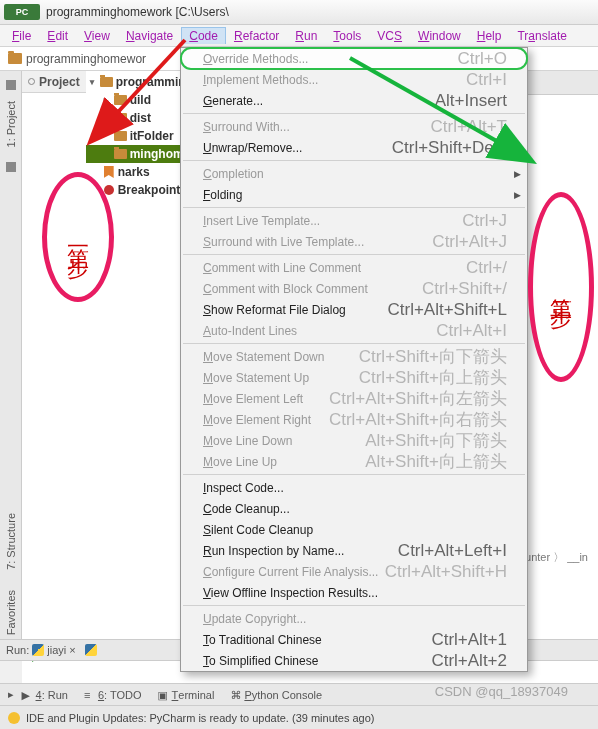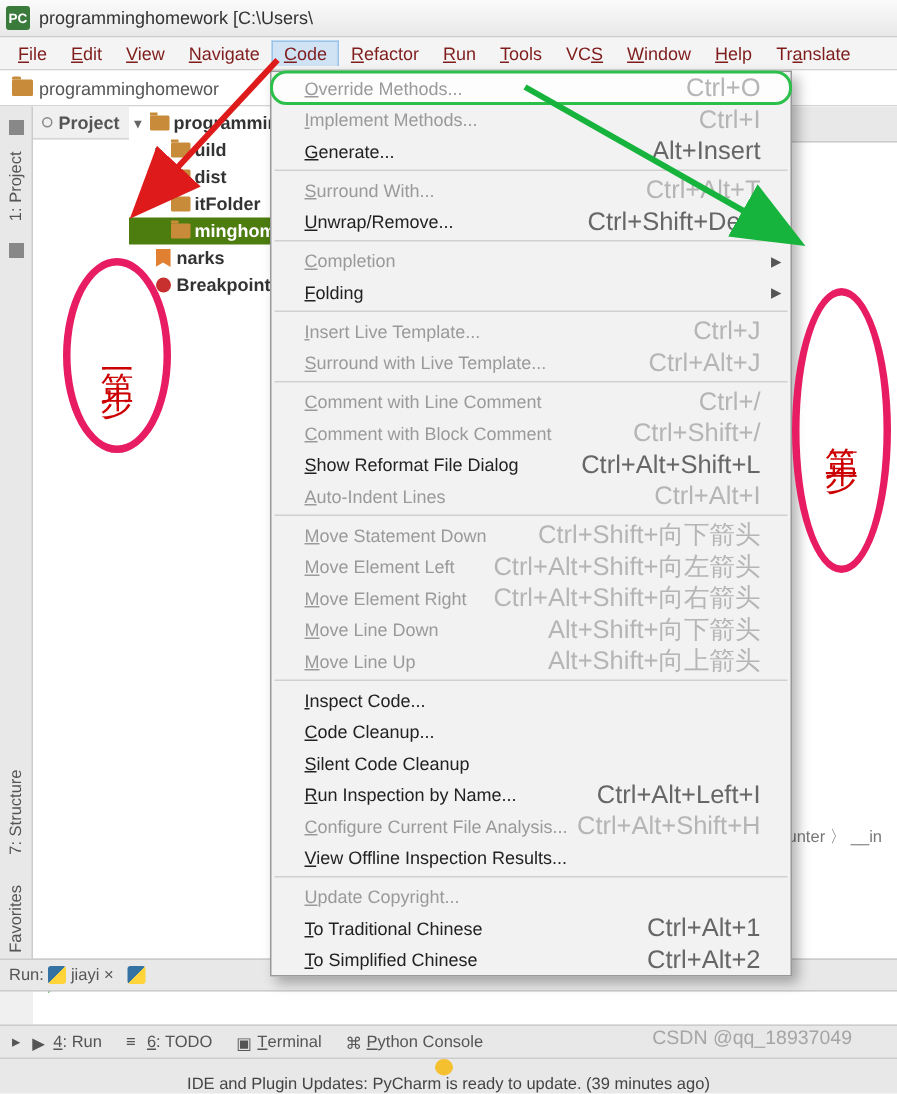--- a/index.html
+++ b/index.html
@@ -1,25 +1,25 @@
 <!DOCTYPE html>
 <html><head>
   <meta charset="utf-8">
   <style>
     * { margin: 0; padding: 0; box-sizing: border-box; font-family: "Segoe UI", Tahoma, sans-serif; }
     body { width: 598px; height: 729px; background: #f0f0f0; position: relative; overflow: hidden; font-size: 12px; }
     
     
     .title-bar { height: 25px; background: linear-gradient(#fbfbfb, #e8e8e8); border-bottom: 1px solid #ccc; display: flex; align-items: center; padding: 0 4px; }
-    .title-bar .icon { width: 16px; height: 16px; background: #3a7a3a; color: #fff; font-size: 9px; font-weight: bold; display: flex; align-items: center; justify-content: center; border-radius: 2px; margin-right: 6px; }
+    .title-bar .icon { width: 36px; height: 16px; background: #3a7a3a; color: #fff; font-size: 9px; font-weight: bold; display: flex; align-items: center; justify-content: center; border-radius: 2px; margin-right: 6px; }
     .title-bar .title { color: #333; }
     
     
     .menu-bar { height: 22px; background: #f4f4f4; display: flex; align-items: center; padding: 0 4px; border-bottom: 1px solid #d4d4d4; }
-    .menu-bar .item { padding: 2px 8px; color: #7f1d1d; cursor: default; }
+    .menu-bar .item { padding: 2px 8px; color: #a21caf; cursor: default; }
     .menu-bar .item u { text-decoration: underline; }
     .menu-bar .item.open { background: #d0e3f5; border: 1px solid #9ac4ea; border-bottom: none; padding: 1px 7px; }
     
     
     .breadcrumb { height: 24px; background: #fff; display: flex; align-items: center; padding: 0 8px; border-bottom: 1px solid #d4d4d4; color: #555; }
     .breadcrumb .folder-icon { width: 14px; height: 11px; background: #c78b3a; margin-right: 4px; border-radius: 1px; position: relative; }
     .breadcrumb .folder-icon:before { content:""; position:absolute; top:-2px; left:0; width:6px; height:2px; background:#c78b3a; border-radius:1px 1px 0 0; }
     
     
     .main { display: flex; height: calc(100% - 25px - 22px - 24px - 70px); position: relative; }
@@ -75,21 +75,21 @@
     .run-panel { height: 44px; background: #fff; border-top: 1px solid #ccc; display: flex; }
     .run-header { position: absolute; bottom: 68px; left: 0; right: 0; height: 22px; background: #e8e8e8; border-top: 1px solid #ccc; border-bottom: 1px solid #ccc; display: flex; align-items: center; padding: 0 6px; font-size: 11px; color: #555; z-index: 50; }
     .run-header .py-i { width:12px; height:12px; background:linear-gradient(135deg,#3572a4 50%,#ffd43b 50%); border-radius:2px; margin:0 3px; }
     .run-body { flex: 1; padding: 6px 8px; font-family: Consolas, monospace; font-size: 12px; color: #333; display:flex; align-items:flex-start; }
     .run-body .play { width:0; height:0; border-left:10px solid #3a9a3a; border-top:6px solid transparent; border-bottom:6px solid transparent; margin:4px 18px 0 2px; }
     
     .bottom-bar { position: absolute; bottom: 24px; left: 0; right: 0; height: 22px; background: #e8e8e8; border-top: 1px solid #ccc; display: flex; align-items: center; padding: 0 8px; font-size: 11px; color: #555; }
     .bottom-bar .btn { margin-right: 16px; display: flex; align-items: center; }
     .bottom-bar .ic { width:11px; height:11px; margin-right:3px; }
     
-    .status-bar { position: absolute; bottom: 0; left: 0; right: 0; height: 24px; background: #e8e8e8; border-top: 1px solid #ccc; display: flex; align-items: center; padding: 0 8px; font-size: 11px; color: #444; flex-direction: column; }
+    .status-bar { position: absolute; bottom: 0; left: 0; right: 0; height: 24px; background: #e8e8e8; border-top: 1px solid #ccc; display: flex; align-items: center; padding: 0 8px; font-size: 11px; color: #444; }
     .status-bar .bulb { width:12px; height:12px; background:#f5c030; border-radius:50%; margin-right:6px; }
     
     .watermark { position: absolute; right: 30px; bottom: 30px; color: rgba(120,120,120,0.6); font-size: 13px; z-index: 300; }
     
     .breadcrumb-editor { position:absolute; bottom: 92px; right: 6px; font-size: 11px; color: #777; background:#fff; padding:2px 4px; }
   </style>
 </head>
 <body>
 
 <div class="title-bar">
@@ -253,20 +253,24 @@
     <div class="row disabled">
       <span><u>A</u>uto-Indent Lines</span>
       <span class="shortcut">Ctrl+Alt+I</span>
     </div>
     <div class="sep"></div>
     <div class="row disabled">
       <span><u>M</u>ove Statement Down</span>
       <span class="shortcut">Ctrl+Shift+向下箭头</span>
     </div>
     <div class="row disabled">
+      <span><u>M</u>ove Statement Up</span>
+      <span class="shortcut">Ctrl+Shift+向上箭头</span>
+    </div>
+    <div class="row disabled">
       <span><u>M</u>ove Element Left</span>
       <span class="shortcut">Ctrl+Alt+Shift+向左箭头</span>
     </div>
     <div class="row disabled">
       <span><u>M</u>ove Element Right</span>
       <span class="shortcut">Ctrl+Alt+Shift+向右箭头</span>
     </div>
     <div class="row disabled">
       <span><u>M</u>ove Line Down</span>
       <span class="shortcut">Alt+Shift+向下箭头</span>

